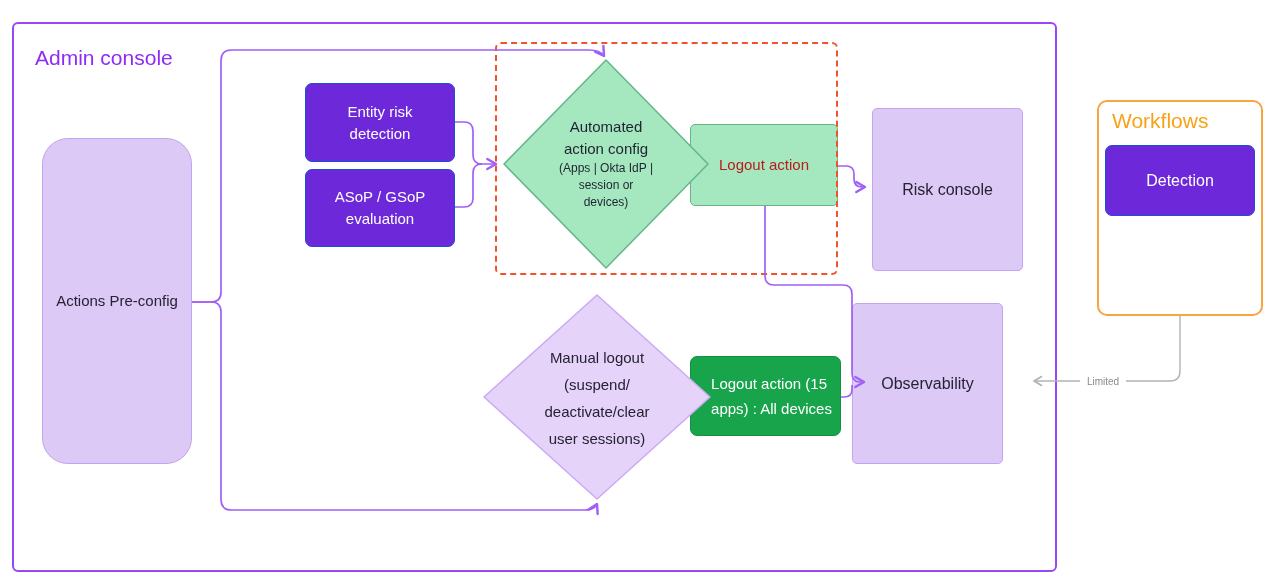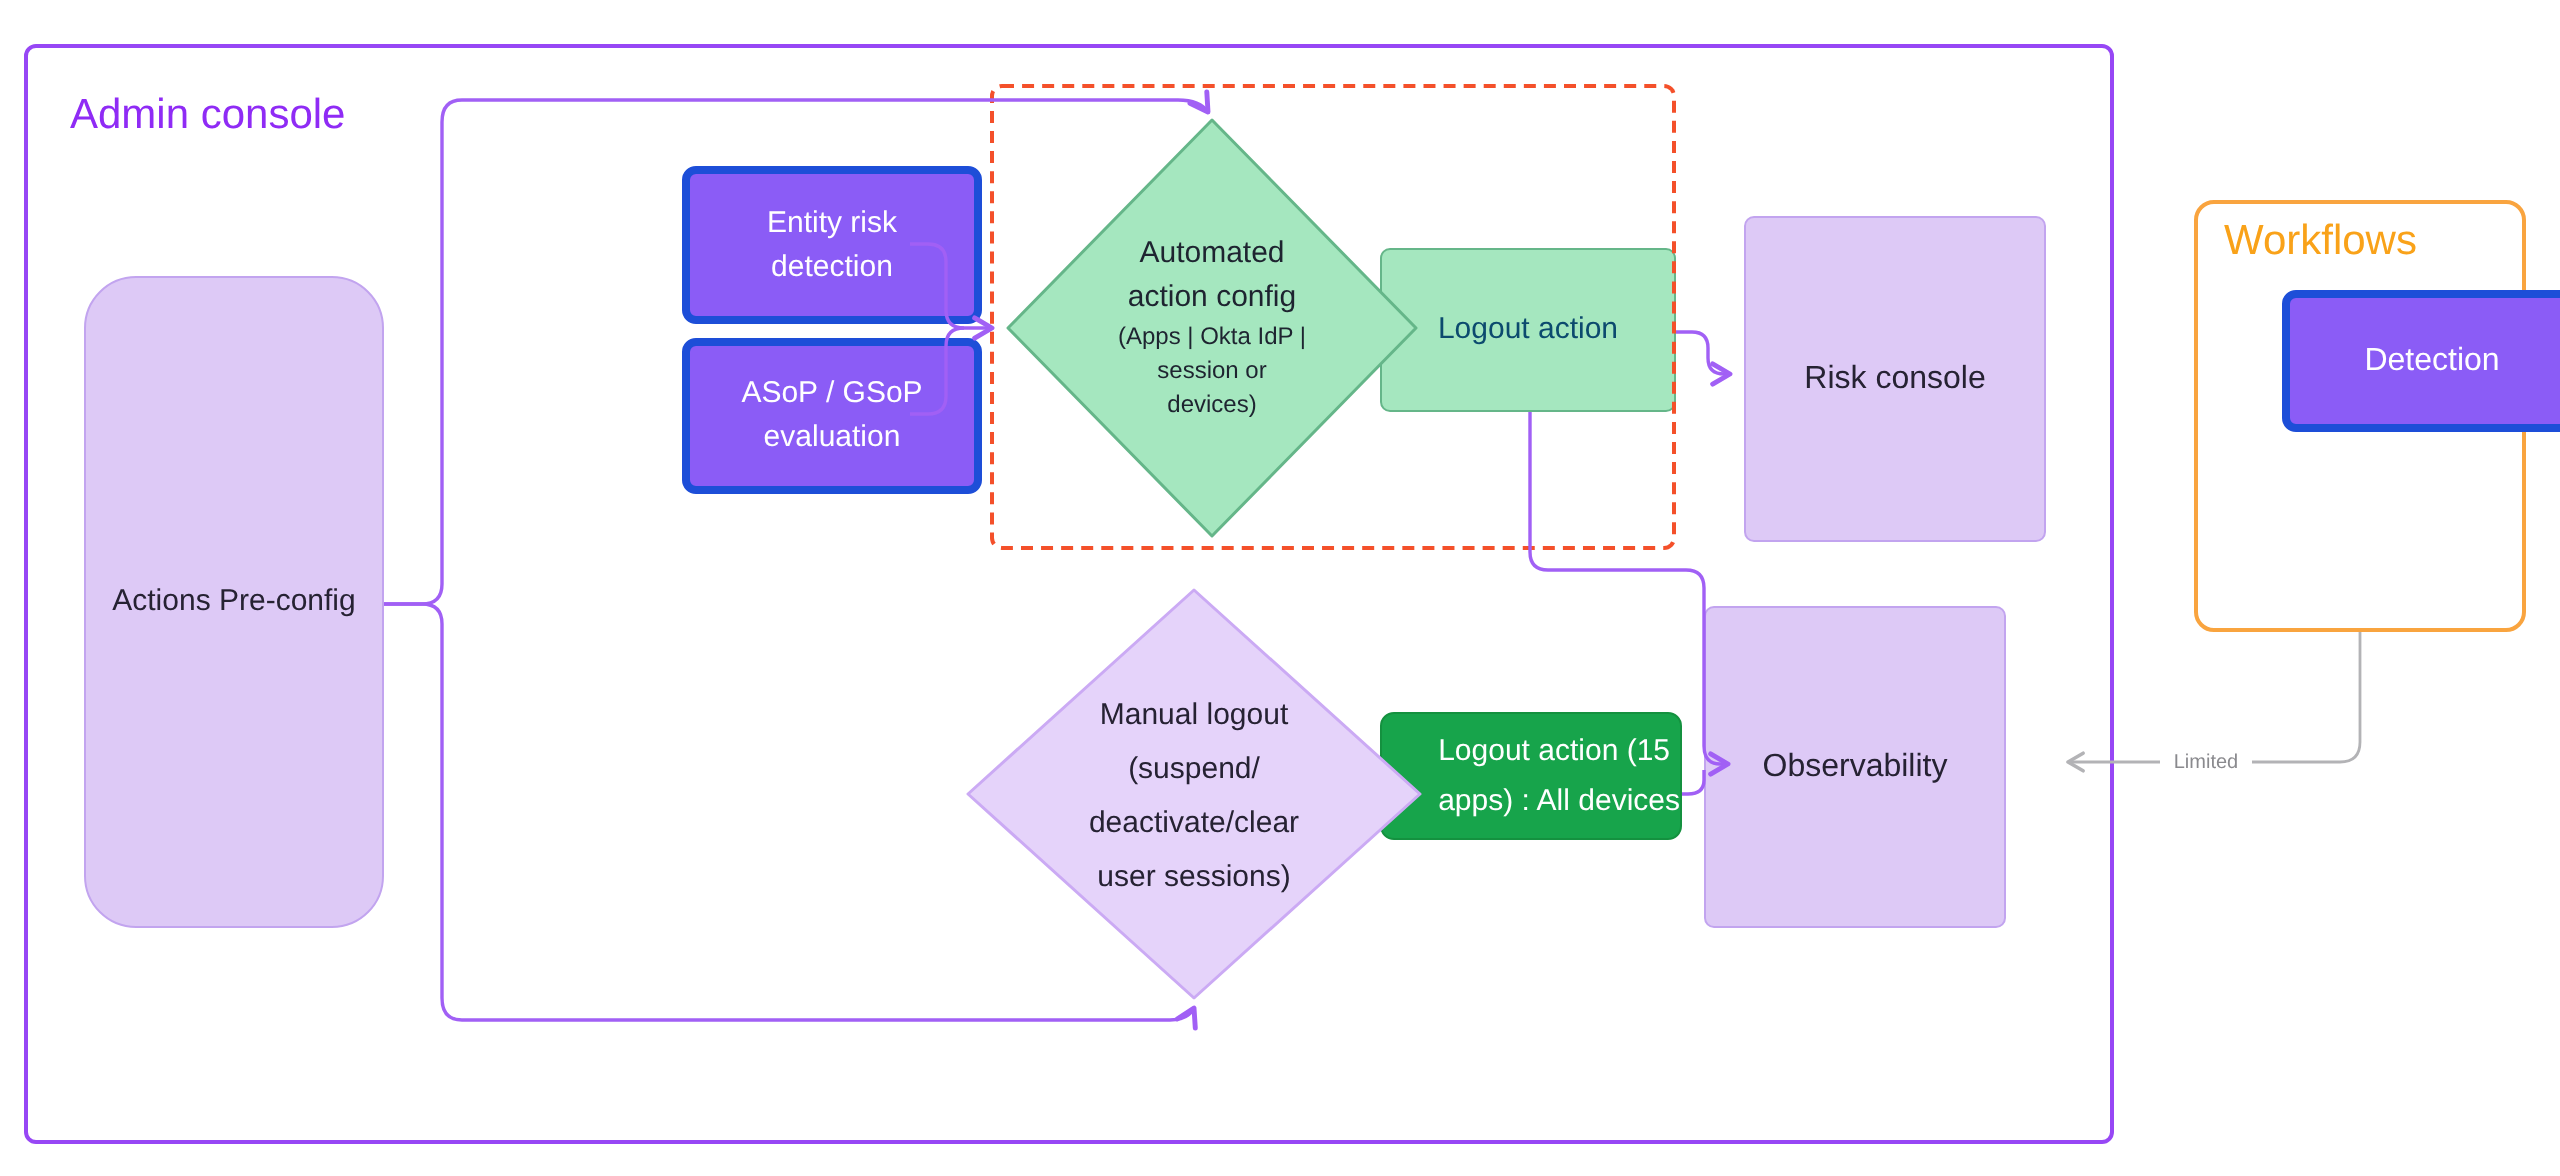--- a/index.html
+++ b/index.html
@@ -24,33 +24,33 @@
   .workflows-title{
     left:1112px;top:109px;font-size:21px;font-weight:500;color:#f9a219;white-space:nowrap;
   }
 
   
   .node{
     display:flex;align-items:center;justify-content:center;text-align:center;
     font-size:15px;line-height:1.45;border-radius:5px;
   }
   .lavender{background:#ddc9f6;border:1px solid #c2a4ef;color:#262233;}
-  .blue{background:#8b5cf6;border:4px solid #1d4ed8;color:#ffffff;border-radius:7px;margin-left:36px;}
-  .mint{background:#a5e7bf;border:1px solid #65b689;color:#0c4a6e;}
+  .blue{background:#6d28d9;border:1px solid #1d4ed8;color:#ffffff;border-radius:7px;}
+  .mint{background:#a5e7bf;border:1px solid #65b689;color:#b91c1c;}
   .darkgreen{background:#17a44b;border:1px solid #14913f;color:#ffffff;border-radius:7px;}
 
   .actions-preconfig{left:42px;top:138px;width:150px;height:326px;border-radius:26px;}
   .entity-risk{left:305px;top:83px;width:150px;height:79px;}
   .asop{left:305px;top:169px;width:150px;height:78px;}
   .logout-action{left:690px;top:124px;width:148px;height:82px;z-index:2;}
   .risk-engine{left:872px;top:108px;width:151px;height:163px;font-size:16px;}
   .observability{left:852px;top:303px;width:151px;height:161px;font-size:16px;}
   .logout15{
-    left:690px;top:356px;width:151px;height:64px;z-index:2;
-    justify-content:flex-end;text-align:left;padding-left:12px;line-height:1.7;
+    left:690px;top:356px;width:151px;height:80px;z-index:2;
+    justify-content:center;text-align:left;padding-left:12px;line-height:1.7;
   }
   .detection{left:1105px;top:145px;width:150px;height:71px;font-size:16px;}
   .auto-logout-config{left:1105px;top:231px;width:150px;height:70px;font-size:11px;border:none;background:#a8ecc4;}
 
   
   .dashed-group{
     left:495px;top:42px;width:343px;height:233px;
     border:2px dashed #f4502a;border-radius:6px;z-index:3;pointer-events:none;
   }
 

